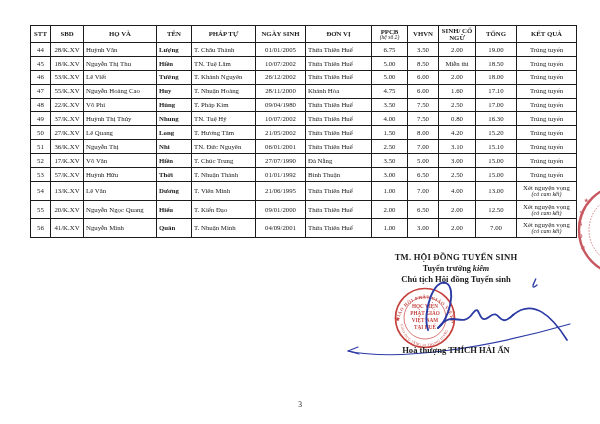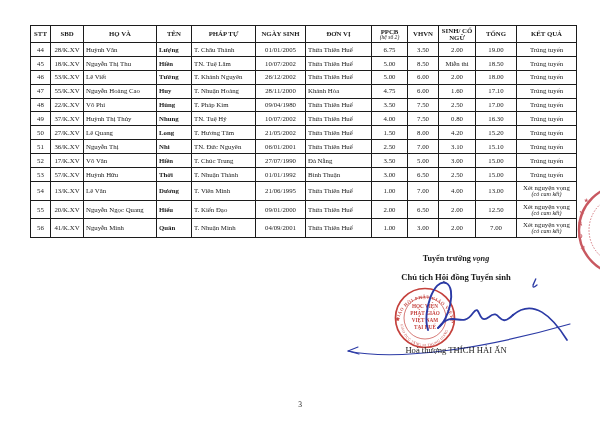--- a/index.html
+++ b/index.html
@@ -21,23 +21,23 @@
   td.left{text-align:left;}
   td.bold{font-weight:bold;}
   td .note{font-style:italic;font-size:6.1px;line-height:1.05;}
   td .kq1{line-height:1.05;}
 
   
   .sig-block{position:absolute;left:330px;top:252px;width:252px;text-align:center;}
   .sig-l1{font-weight:bold;font-size:8.6px;letter-spacing:.2px;}
   .sig-l2{font-size:8.2px;font-weight:bold;margin-top:2px;}
   .sig-l2 .it{font-style:italic;}
-  .sig-l3{font-weight:bold;font-size:8.6px;margin-top:9px;}
+  .sig-l3{font-weight:bold;font-size:8.6px;margin-top:1px;}
   .sig-name{position:absolute;left:330px;top:345px;width:252px;text-align:center;
-        font-weight:normal;font-size:8.6px;}
+        font-weight:bold;font-size:8.6px;}
 
   
   .seal-svg{position:absolute;left:384px;top:277px;width:82px;height:82px;opacity:.93;}
   .ink-svg{position:absolute;left:330px;top:250px;width:270px;height:118px;}
   .edge-seal{position:absolute;left:574px;top:180px;width:100px;height:100px;opacity:.85;}
 
   .page-number{position:absolute;left:0;top:400px;width:600px;text-align:center;
         font-size:7.5px;color:#222;}
 </style>
 </head>
@@ -270,23 +270,24 @@
             <td class="center">
               <div class="kq1">Xét nguyện vọng</div>
               <div class="note">(có cam kết)</div>
             </td>
           </tr>
         </tbody>
     </table>
   </div>
 
   <div class="sig-block">
+    <div class="sig-l1">TM. HỘI ĐỒNG TUYỂN SINH</div>
     <div class="sig-l2">
       <span>Tuyển trưởng</span>
-      <span class="it">vọng</span>
+      <span class="it">kiêm</span>
     </div>
     <div class="sig-l3">Chủ tịch Hội đồng Tuyển sinh</div>
   </div>
 
   <svg class="seal-svg" viewBox="0 0 82 82">
     <g stroke="#c0332e" fill="none">
       <circle cx="41" cy="41" r="29.5" stroke-width="1.7"></circle>
       <circle cx="41" cy="41" r="21" stroke-width="0.7"></circle>
     </g>
     <defs>

